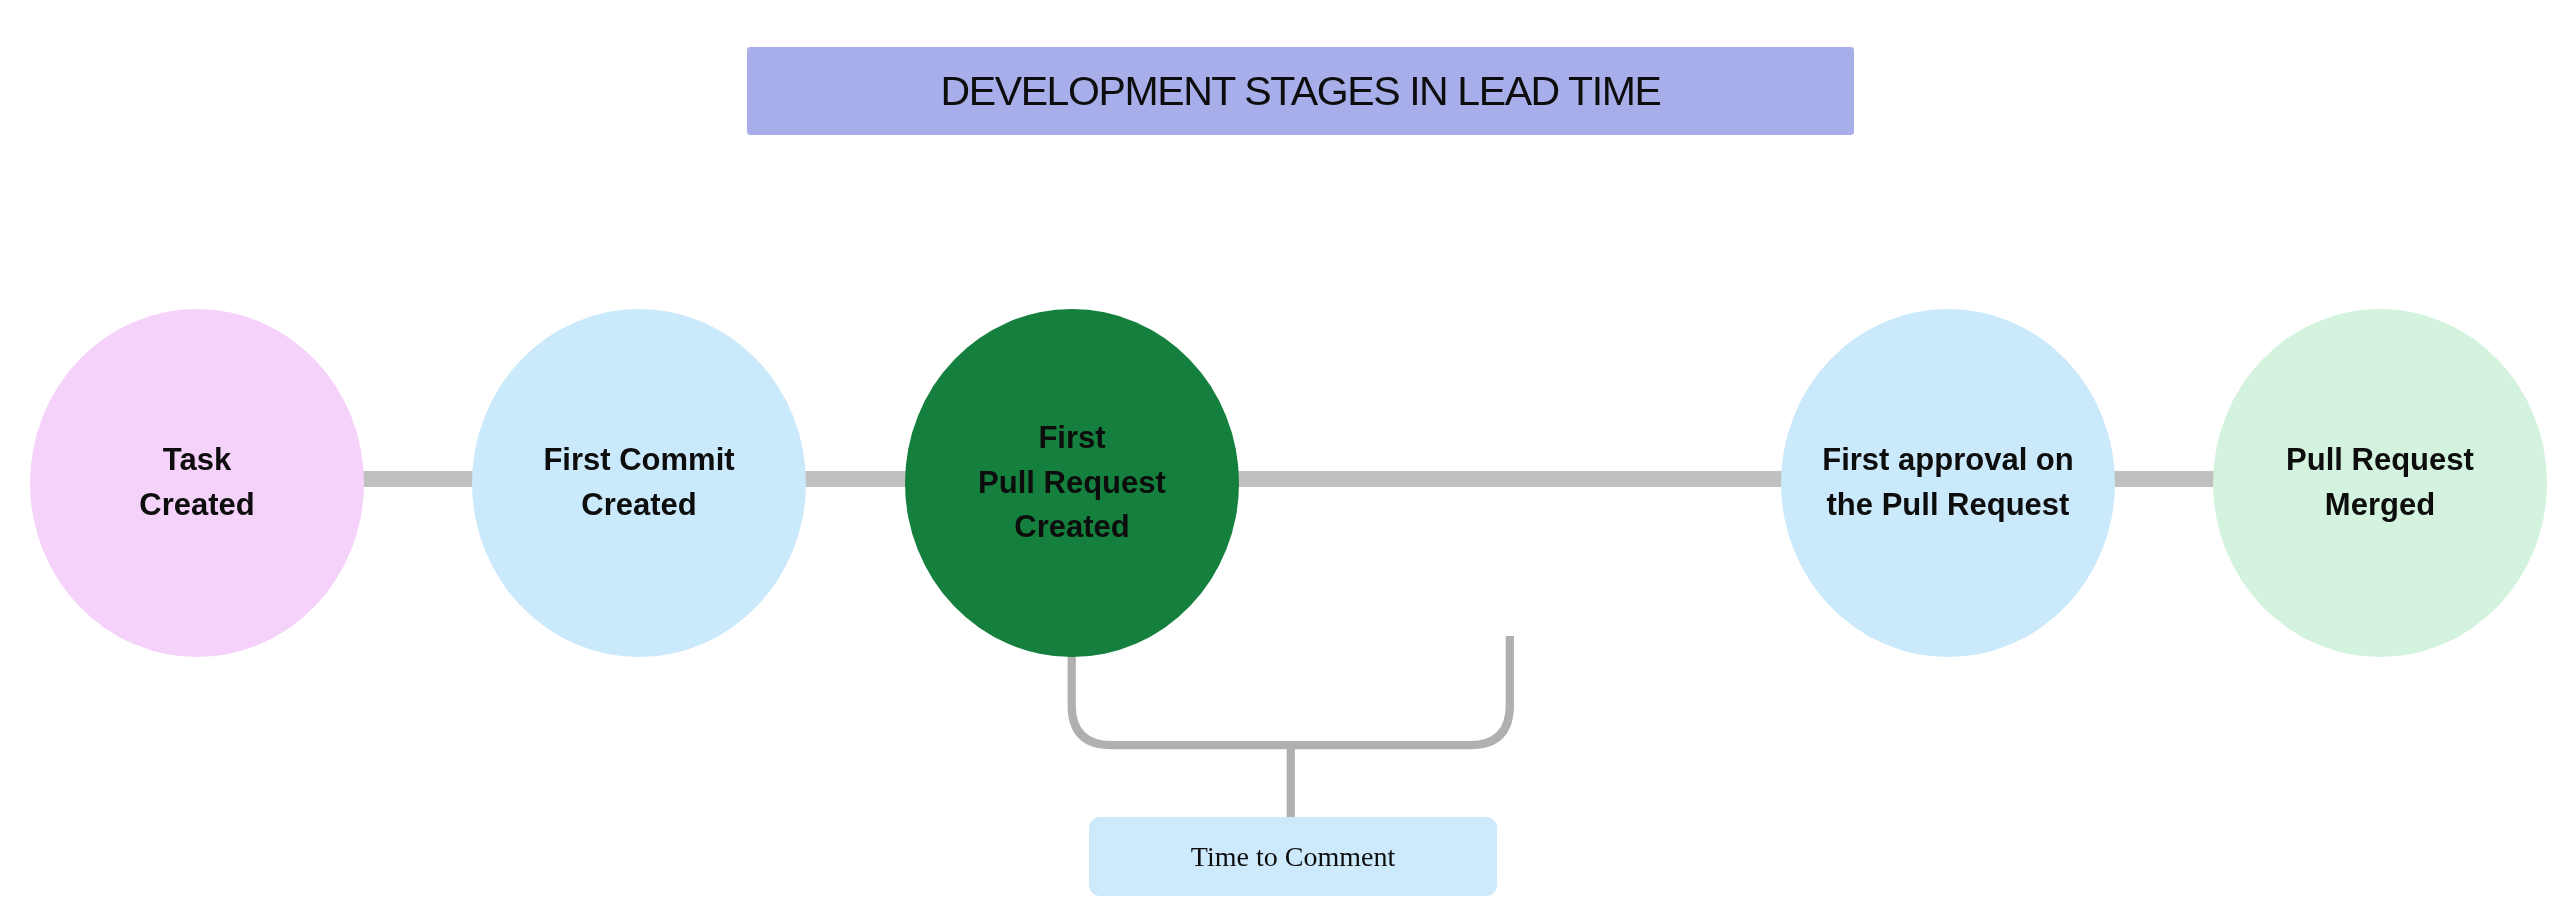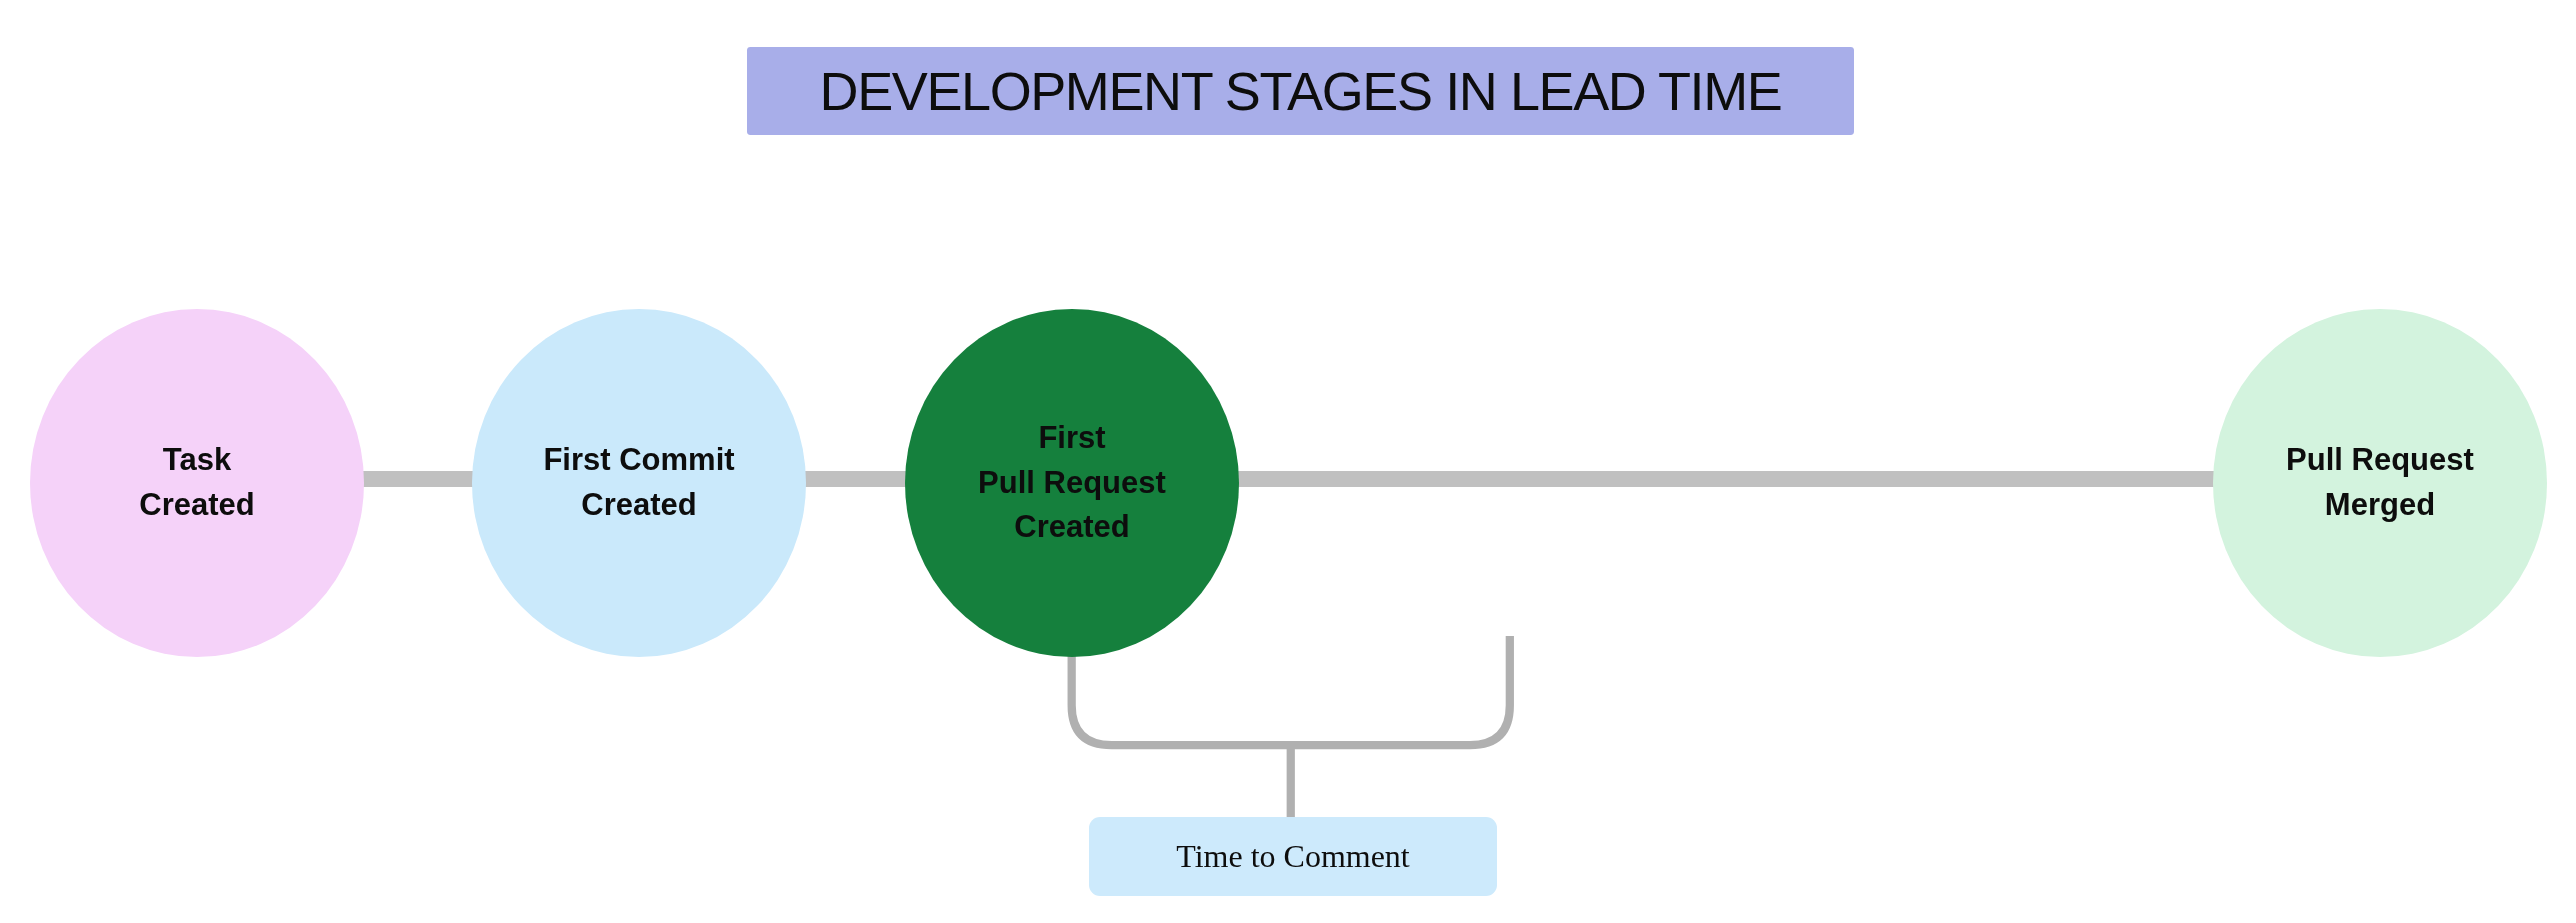--- a/index.html
+++ b/index.html
@@ -20,21 +20,21 @@
   .title-banner {
     position: absolute;
     left: 747px;
     top: 47px;
     width: 1107px;
     height: 88px;
     border-radius: 3.4px;
     display: flex;
     align-items: center;
     justify-content: center;
-    font-size: 54px;
+    font-size: 41px;
     font-weight: 500;
     letter-spacing: -1.4px;
     color: #0d0d0d;
     white-space: nowrap;
   }
   .flow-row { position: absolute; left: 0; top: 16px; width: 100%; height: 100%; }
   .connector {
     position: absolute;
     top: 455px;
     height: 16px;
@@ -73,21 +73,21 @@
     left: 1089px;
     top: 817px;
     width: 408px;
     height: 79px;
     border-radius: 11px;
     z-index: 3;
     display: flex;
     align-items: center;
     justify-content: center;
     font-family: cursive;
-    font-size: 32px;
+    font-size: 28px;
     color: #0d0d0d;
     white-space: nowrap;
   }
 </style>
 </head>
 <body style="background: rgb(255, 255, 255);">
 
 <div class="canvas">
 
   <div class="title-banner" style="background: rgb(168, 174, 233);">DEVELOPMENT STAGES IN LEAD TIME</div>
@@ -104,20 +104,24 @@
 Created</span>
   </div>
       <div class="connector" style="left: 1072px; width: 438px; background: rgb(192, 192, 192);"></div>
       <div class="stage" style="left: 905px; background: #15803d;">
     <span class="stage-label">First
 Pull Request
 Created</span>
   </div>
       <div class="connector" style="left: 1510px; width: 438px; background: rgb(192, 192, 192);"></div>
       <div class="connector" style="left: 1948px; width: 432px; background: rgb(192, 192, 192);"></div>
+      <div class="stage" style="left: 1781px; background: rgb(202, 233, 251);">
+    <span class="stage-label">First approval on
+the Pull Request</span>
+  </div>
       <div class="stage" style="left: 2213px; background: rgb(211, 243, 222);">
     <span class="stage-label">Pull Request
 Merged</span>
   </div>
     </div>
 
   <svg class="bracket-svg" viewBox="0 0 3750 1344" xmlns="http://www.w3.org/2000/svg">
     <path d="M1560 926 L1560 1027 Q1560 1085 1618 1085 L2140 1085 Q2198 1085 2198 1027 L2198 926" fill="none" stroke-width="12" stroke-linejoin="round" stroke="#b0b0b0"></path>
     <path d="M1879 1085 L1879 1196" fill="none" stroke-width="12" stroke="#b0b0b0"></path>
   </svg>

